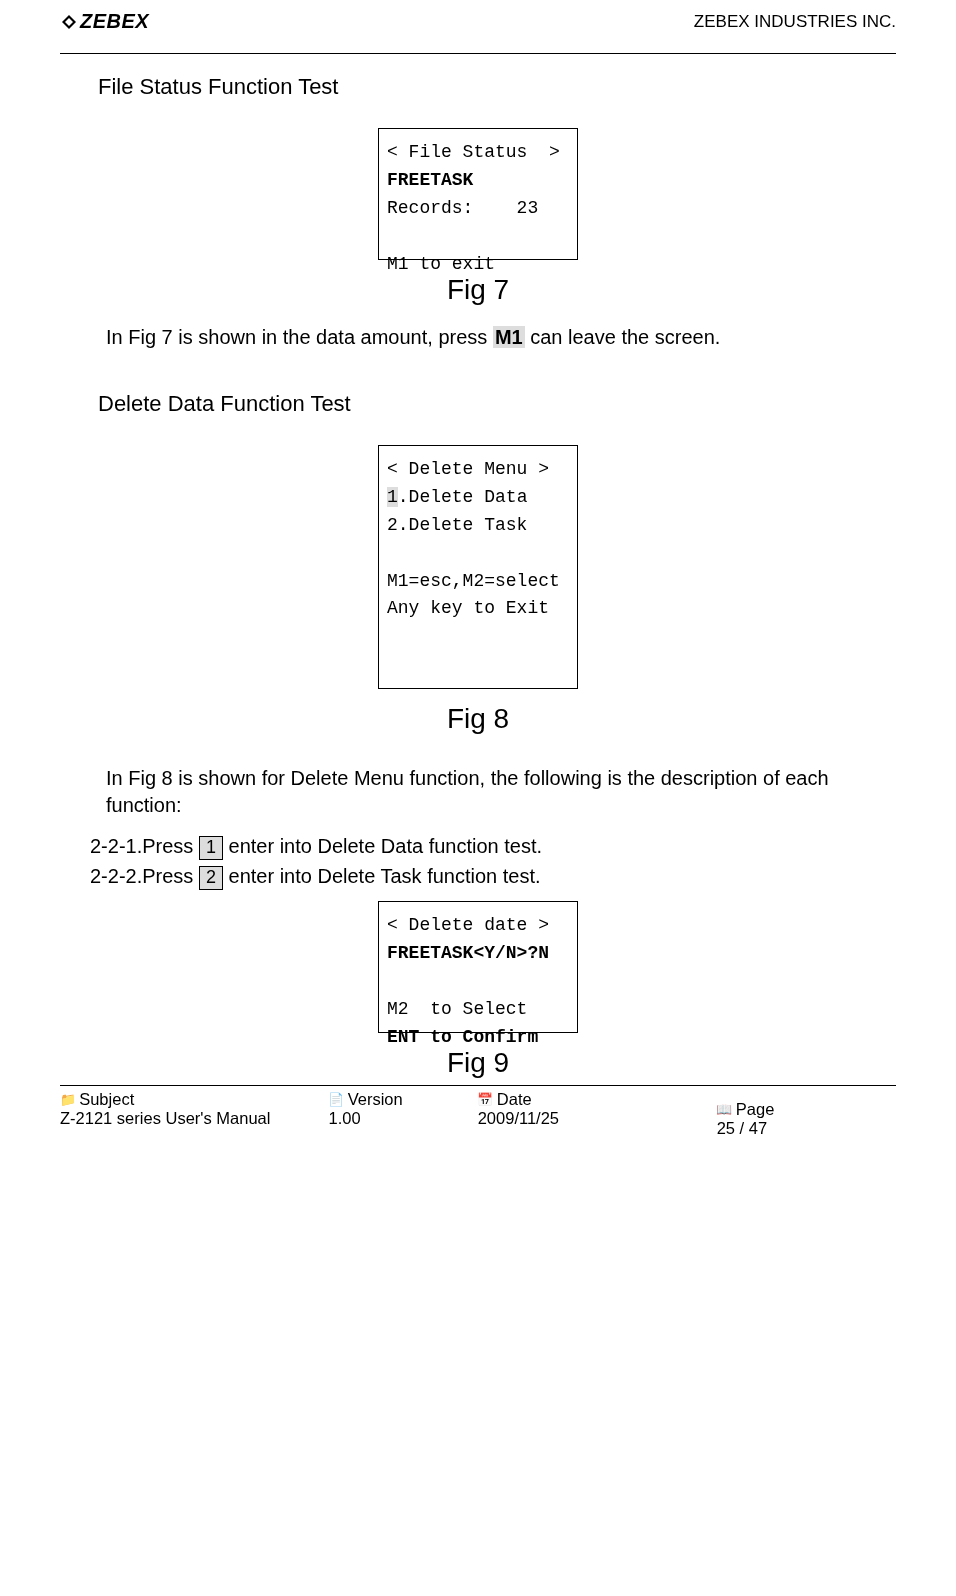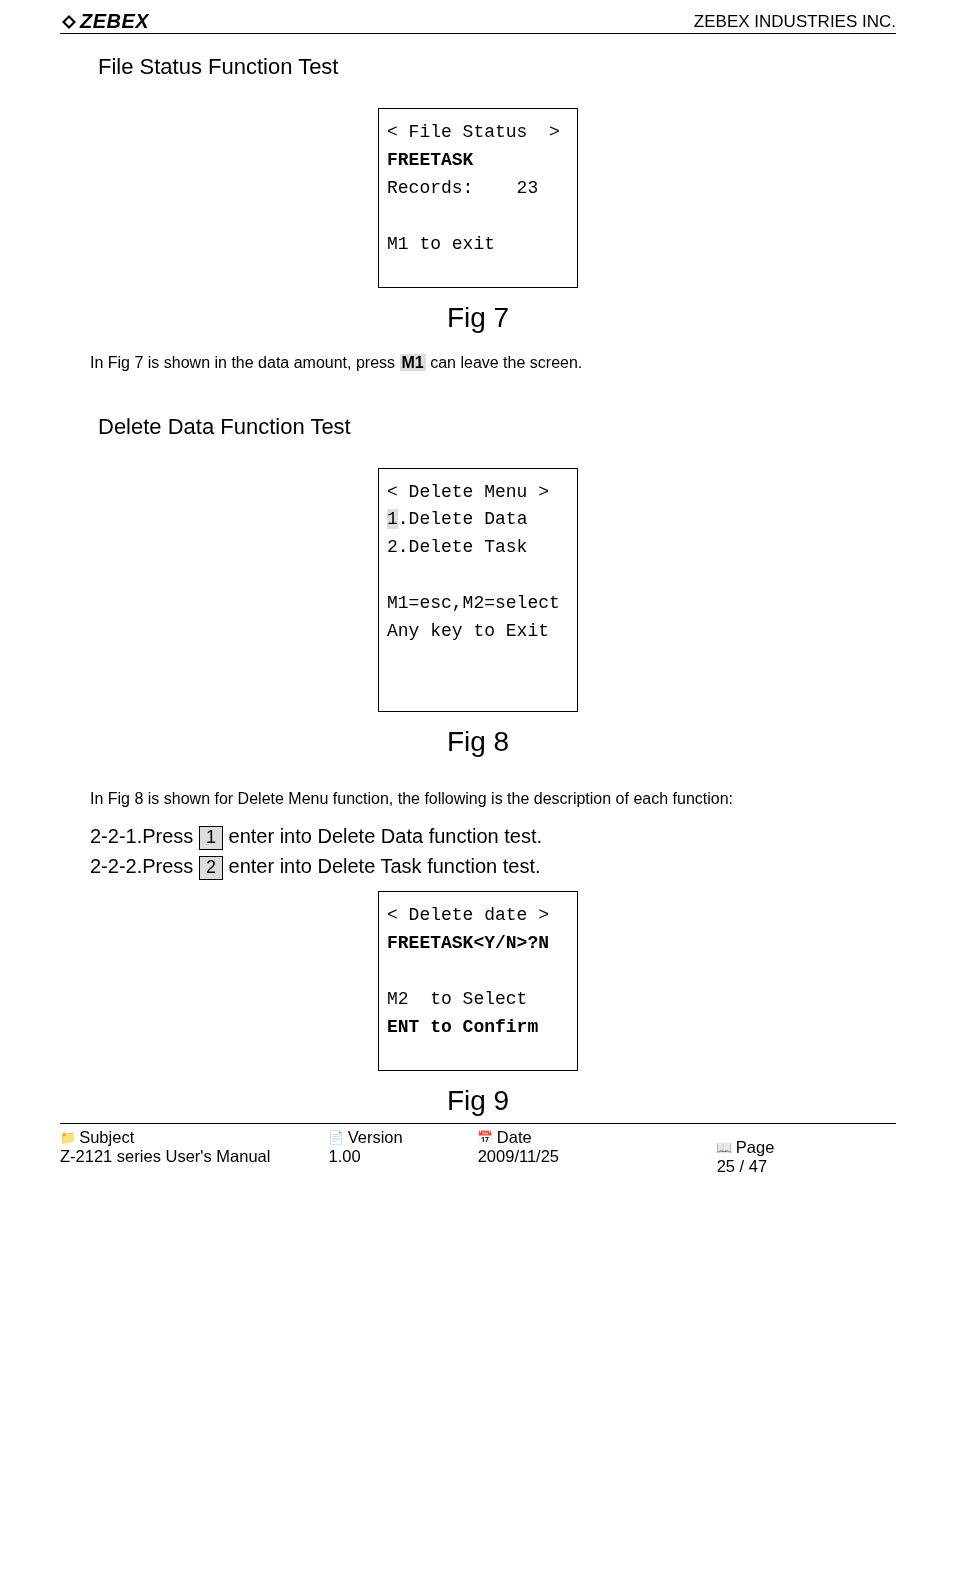--- a/index.html
+++ b/index.html
@@ -13,21 +13,21 @@
   .page {
     width: 956px;
     box-sizing: border-box;
     padding: 10px 60px 0 60px;
   }
   .header {
     display: flex;
     justify-content: space-between;
     align-items: center;
     border-bottom: 1.5px solid #000;
-    padding-bottom: 0;
+    padding-bottom: 20px;
     margin-bottom: 20px;
   }
   .logo {
     display: flex;
     align-items: center;
     gap: 2px;
   }
   .logo-text {
     font-weight: bold;
     font-style: italic;
@@ -43,21 +43,21 @@
   .section-title {
     font-size: 22px;
     margin: 18px 0 28px 8px;
   }
   .sub-section-title {
     font-size: 22px;
     margin: 40px 0 28px 40px;
   }
   .lcd {
     width: 200px;
-    height: 180px;
+    height: 132px;
     border: 1.5px solid #000;
     margin: 10px auto 14px auto;
     padding: 10px 8px;
     box-sizing: border-box;
     font-family: "Courier New", monospace;
     font-size: 18px;
     line-height: 1.55;
     white-space: pre;
   }
   .lcd-tall {
@@ -68,23 +68,23 @@
   }
   .lcd .bold {
     font-weight: bold;
   }
   .fig-label {
     text-align: center;
     font-size: 28px;
     margin: 8px 0 18px 0;
   }
   .body-text {
-    font-size: 16px;
+    font-size: 20px;
     line-height: 1.35;
-    margin: 12px 0;
+    margin: 12px 16px;
   }
   .key {
     background: #ddd;
     font-weight: bold;
     padding: 0 2px;
   }
   .key-box {
     display: inline-block;
     border: 1px solid #000;
     background: #ddd;

